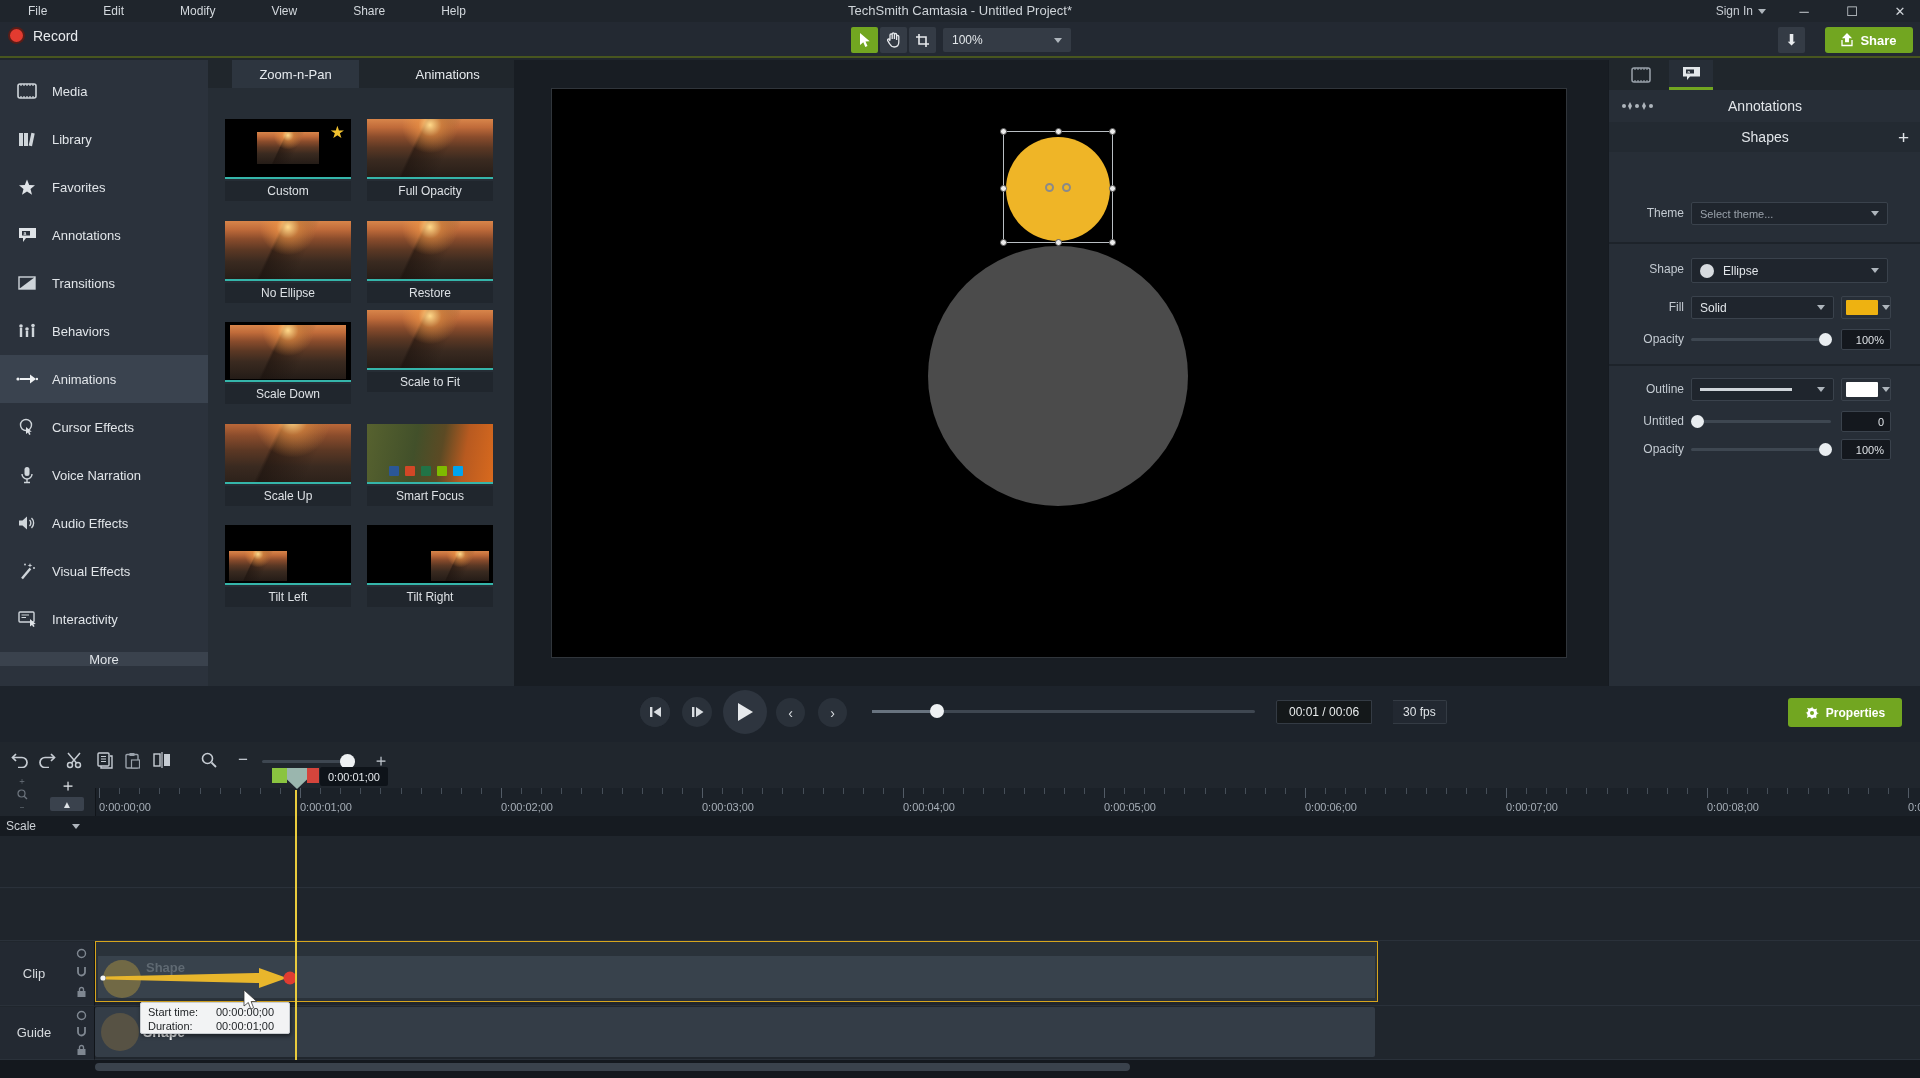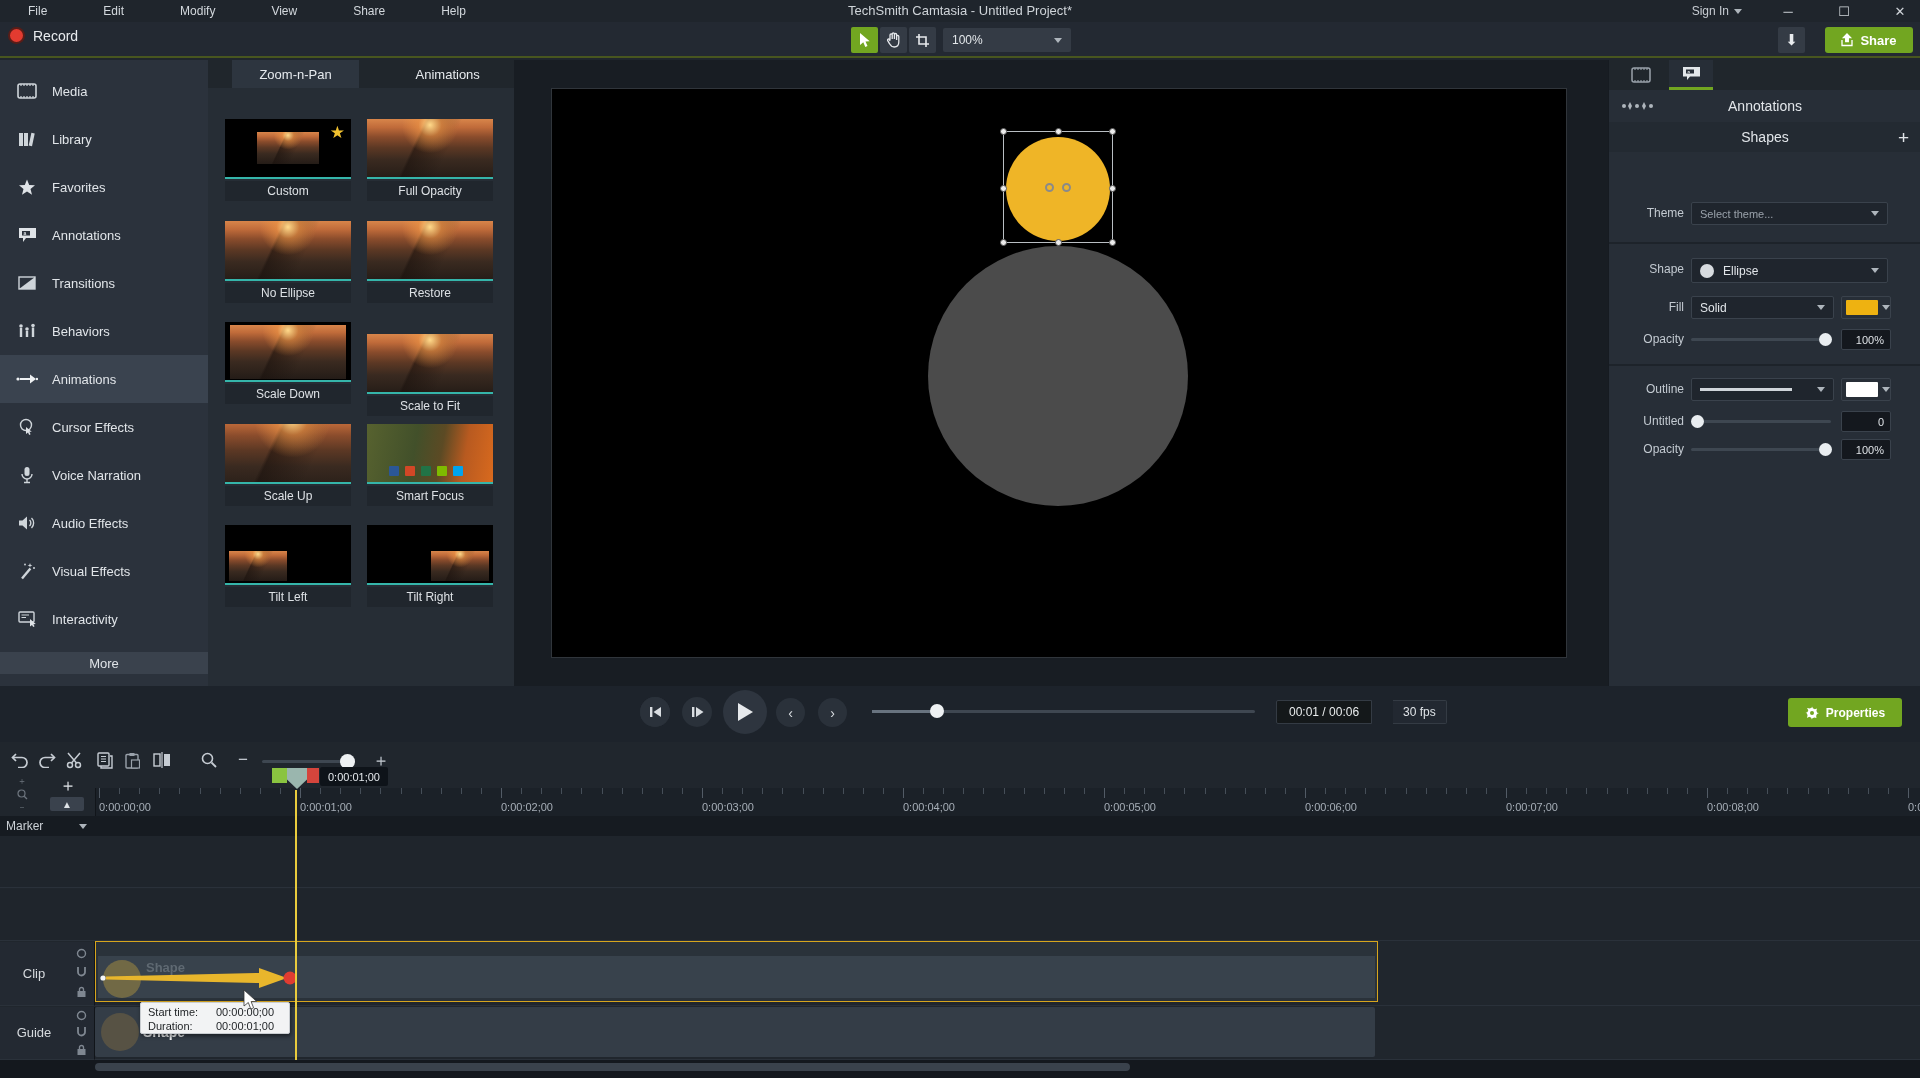--- a/index.html
+++ b/index.html
@@ -5,21 +5,21 @@
   html,body{margin:0;padding:0;background:#10141a;}
   *{box-sizing:border-box;font-family:"Liberation Sans",sans-serif;}
   .app{position:relative;width:1920px;height:1078px;background:#20262d;overflow:hidden;color:#dfe3e7;}
   .abs{position:absolute;}
   svg{display:block;}
 
   
   .menubar{left:0;top:0;width:1920px;height:22px;background:#1f252c;display:flex;align-items:center;}
   .menu-item{font-size:12px;color:#d3d8dd;padding:0 28px;cursor:default;}
   .win-title{left:0;right:0;top:3px;text-align:center;font-size:13px;color:#cfd4d9;}
-  .menubar-right{position:absolute;right:10px;top:0;height:22px;display:flex;align-items:center;gap:36px;}
+  .menubar-right{position:absolute;right:10px;top:0;height:22px;display:flex;align-items:center;gap:28px;}
   .signin{font-size:12px;color:#c7ccd2;display:flex;align-items:center;gap:5px;}
   .caret{width:0;height:0;border-left:4px solid transparent;border-right:4px solid transparent;border-top:5px solid #aeb5bc;}
   .winbtn{color:#cfd4d9;font-size:13px;width:20px;text-align:center;}
 
   
   .toolbar{left:0;top:22px;width:1920px;height:36px;background:#232932;border-bottom:2px solid #48561f;}
   .record{left:8px;top:5px;display:flex;align-items:center;gap:8px;}
   .record-dot{width:17px;height:17px;border-radius:50%;background:#e23b30;border:2px solid #5a1d18;}
   .record-label{font-size:14px;color:#e8ebee;}
   .tool-group{left:851px;top:5px;display:flex;gap:2px;align-items:center;}
@@ -27,21 +27,21 @@
   .toolbtn.active{background:#72a621;}
   .zoom-select{left:943px;top:6px;width:128px;height:24px;background:#343b45;border-radius:2px;display:flex;align-items:center;justify-content:space-between;padding:0 9px;font-size:12px;color:#e3e7ea;}
   .dl-btn{left:1778px;top:5px;width:27px;height:26px;background:#343b45;border-radius:2px;display:flex;align-items:center;justify-content:center;font-size:15px;color:#e8ebee;}
   .share-btn{left:1825px;top:5px;width:88px;height:26px;background:#72a621;border-radius:3px;display:flex;align-items:center;justify-content:center;gap:7px;color:#fff;font-size:13px;font-weight:bold;}
 
   
   .sidebar{left:0;top:60px;width:208px;height:626px;background:#2b323c;}
   .side-item{display:flex;align-items:center;gap:14px;height:48px;padding-left:16px;font-size:13px;color:#e1e5e9;}
   .side-item .ic{width:22px;height:22px;display:flex;align-items:center;justify-content:center;color:#cfd5da;}
   .side-item.selected{background:#3a434f;}
-  .more-bar{left:0;top:592px;width:208px;height:22px;background:#3a424d;display:flex;align-items:center;justify-content:center;font-size:13px;color:#dfe3e7;}
+  .more-bar{left:0;top:592px;width:208px;height:14px;background:#3a424d;display:flex;align-items:center;justify-content:center;font-size:13px;color:#dfe3e7;}
 
   
   .asset-panel{left:208px;top:60px;width:306px;height:626px;background:#262d35;}
   .tabstrip{left:0;top:0;width:306px;height:28px;background:#20262c;display:flex;}
   .atab{height:28px;display:flex;align-items:center;justify-content:center;font-size:13px;color:#e6eaee;}
   .atab.t1{width:150px;background:#2d353f;}
   .atab.t2{width:156px;background:#20262c;}
   .thumb{position:absolute;width:126px;}
   .thumb .img{width:126px;height:60px;background:#000;position:relative;overflow:hidden;border-bottom:2px solid #35b5aa;}
   .thumb .lbl{margin-top:2px;height:20px;background:#20262d;display:flex;align-items:center;justify-content:center;font-size:12px;color:#dde1e5;}
@@ -360,21 +360,21 @@
         </div>
       <div class="lbl">Restore</div>
     </div>
 
     <div class="thumb" style="left:17px;top:262px;">
       <div class="img">
           <div class="pimg photo v-inset"></div>
         </div>
       <div class="lbl">Scale Down</div>
     </div>
-    <div class="thumb" style="left:159px;top:274px;">
+    <div class="thumb" style="left:159px;top:250px;">
       <div class="img">
           <div class="pimg photo v-full"></div>
         </div>
       <div class="lbl">Scale to Fit</div>
     </div>
 
     <div class="thumb" style="left:17px;top:364px;">
       <div class="img">
           <div class="pimg photo v-full" style="transform:scale(1.35);transform-origin:40% 60%;"></div>
         </div>
@@ -736,21 +736,21 @@
       <span class="rlabel" style="left:606px;">0:00:03;00</span>
       <span class="rlabel" style="left:807px;">0:00:04;00</span>
       <span class="rlabel" style="left:1008px;">0:00:05;00</span>
       <span class="rlabel" style="left:1209px;">0:00:06;00</span>
       <span class="rlabel" style="left:1410px;">0:00:07;00</span>
       <span class="rlabel" style="left:1611px;">0:00:08;00</span>
       <span class="rlabel" style="left:1812px;">0:0</span>
     </div>
 
     <div class="marker-row abs">
-      <span class="t">Marker</span>
+      <span class="t">Scale</span>
       <span class="caret"></span>
     </div>
 
     <div class="tracks abs">
       <div class="lane" style="top:0;height:52px;"></div>
       <div class="lane" style="top:53px;height:52px;"></div>
 
       <div class="trackhdr" style="top:106px;height:64px;">
         <span class="trackname" style="top:24px;">Clip</span>
         <span class="ticon" style="top:6px;">

